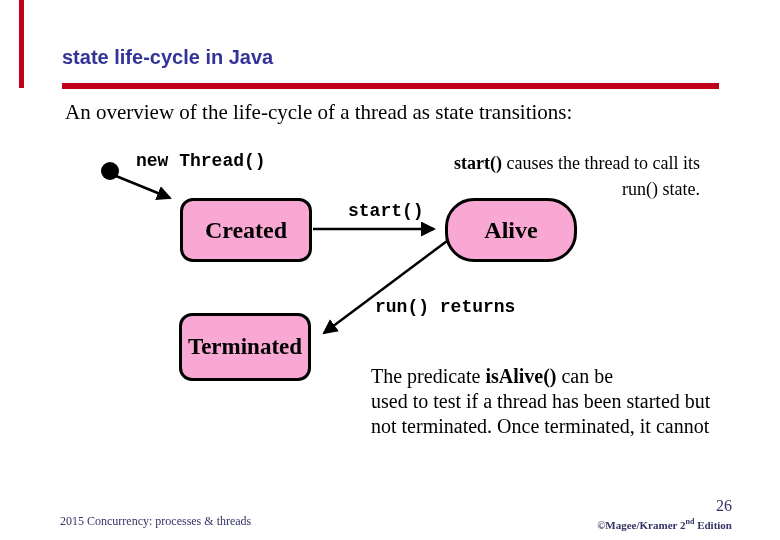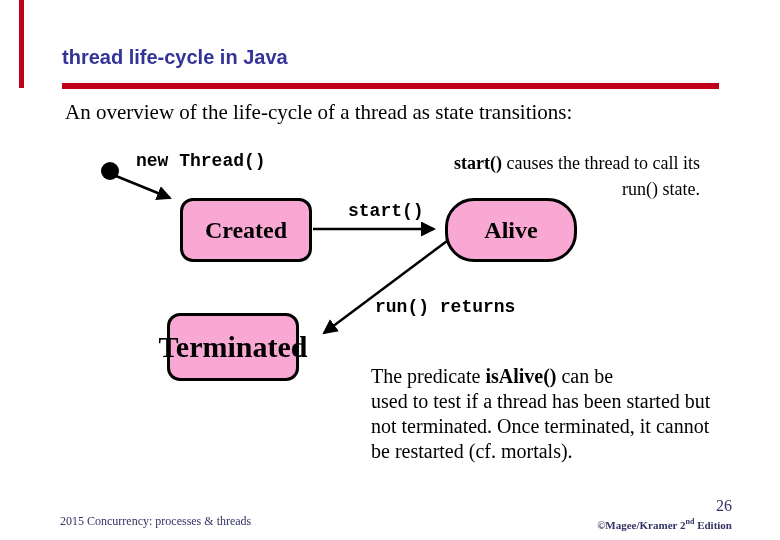--- a/index.html
+++ b/index.html
@@ -28,21 +28,21 @@
   .lbl-start{left:348px;top:201px;}
   .lbl-run{left:375px;top:297px;}
   .state{
     position:absolute;box-sizing:border-box;width:132px;
     background:#f9a8d4;border:3px solid #000;border-radius:13px;
     display:flex;align-items:center;justify-content:center;
     font-weight:bold;font-size:24px;white-space:nowrap;
   }
   .state-created{left:180px;top:198px;height:64px;}
   .state-alive{left:445px;top:198px;height:64px;border-radius:29px;}
-  .state-terminated{left:167px;top:313px;height:68px;font-size:30px;}
+  .state-terminated{left:179px;top:313px;height:68px;font-size:23px;}
   .note-start{
     position:absolute;left:418px;top:150px;width:282px;text-align:right;
     font-size:18px;line-height:26px;
   }
   .note-predicate{
     position:absolute;left:371px;top:364px;width:360px;
     font-size:20px;line-height:25px;text-align:left;
   }
   .b{font-weight:bold;}
   
@@ -59,21 +59,21 @@
   }
   .footer-right sup{font-size:8px;}
 </style>
 </head>
 <body>
 
 <div id="slide">
 
   <div class="vbar"></div>
 
-  <div class="title">thread life-cycle in Java</div>
+  <div class="title">state life-cycle in Java</div>
 
   <div class="rule"></div>
 
   <div class="intro">An overview of the life-cycle of a thread as state transitions:</div>
 
   <svg id="diagram-lines" viewBox="0 0 780 540" xmlns="http://www.w3.org/2000/svg">
     <defs>
       <marker id="ah" markerWidth="8" markerHeight="8" refX="5.2" refY="3" orient="auto" markerUnits="strokeWidth">
         <path d="M0,0 L6,3 L0,6 Z" fill="#000"></path>
       </marker>
@@ -104,21 +104,20 @@
   <div class="mono-label lbl-run">run() returns</div>
 
   <div class="state state-terminated">
     <span>Terminated</span>
   </div>
 
   <div class="note-predicate">
     <div><span>The predicate </span><span class="b">isAlive()</span><span> can be</span></div>
     <div>used to test if a thread has been started but</div>
     <div>not terminated. Once terminated, it cannot</div>
-    <div>be restarted (cf. mortals).</div>
   </div>
 
   <div class="page-number">26</div>
 
   <div class="footer-left">2015 Concurrency: processes &amp; threads</div>
 
   <div class="footer-right"><span>©Magee/Kramer 2</span><sup>nd</sup><span> Edition</span></div>
 
 </div>
 

